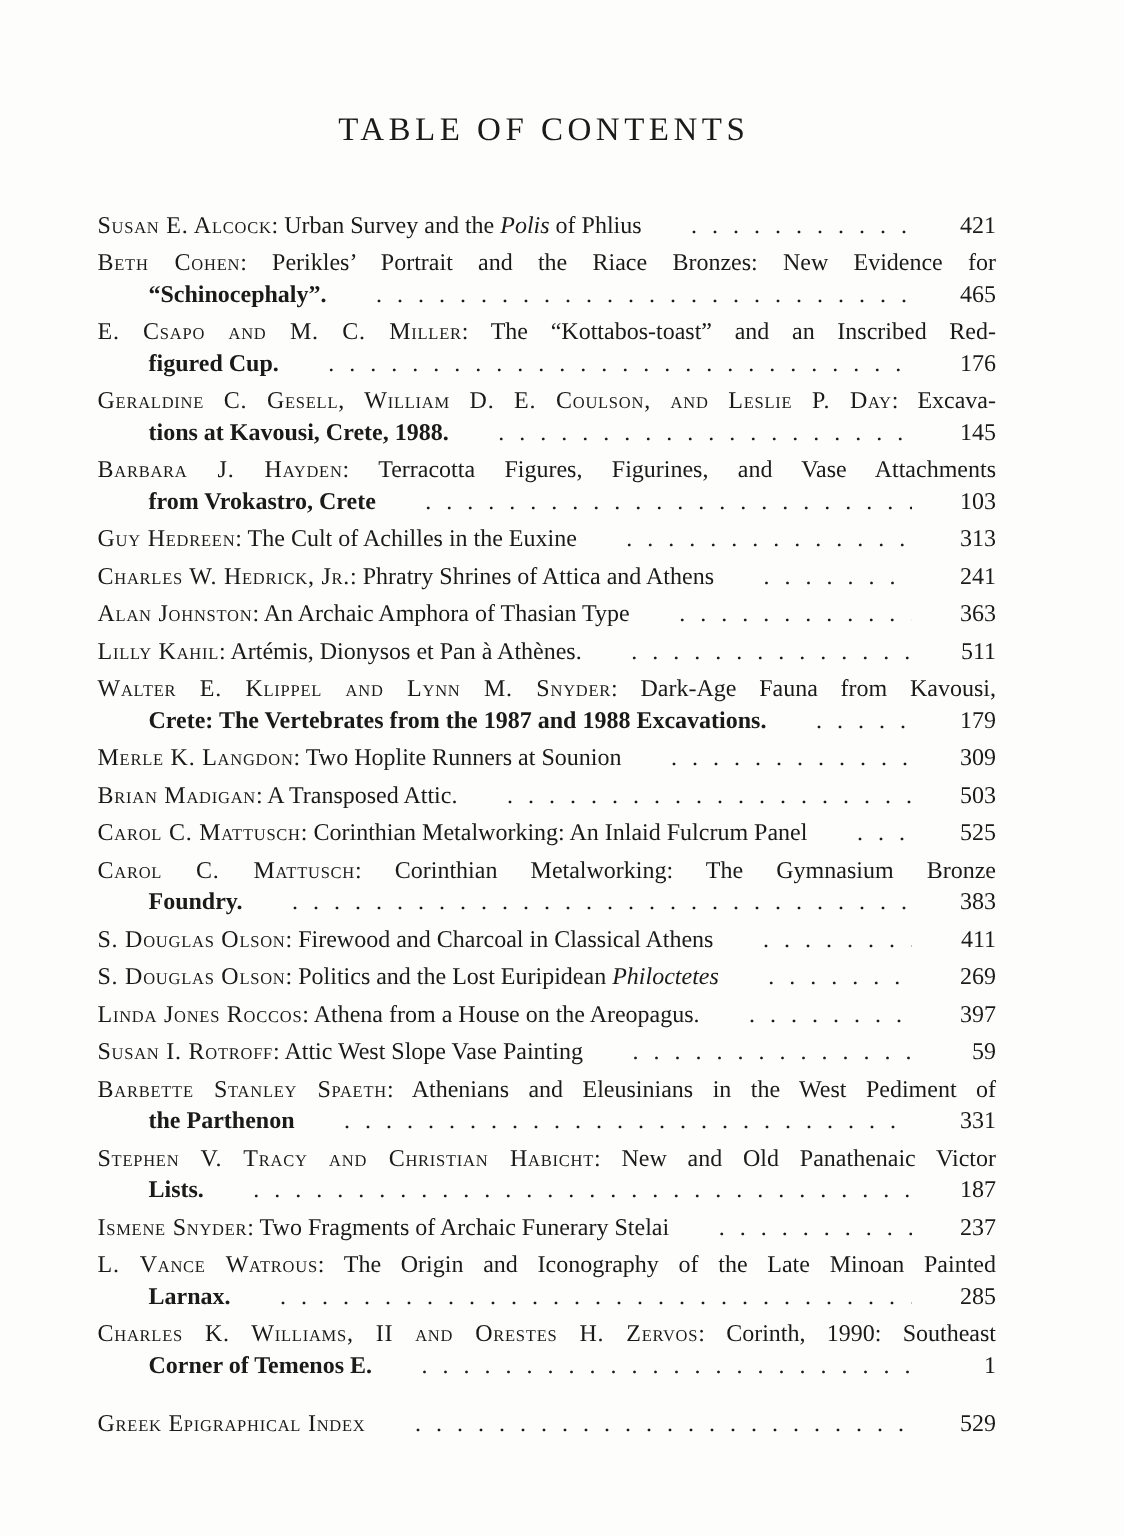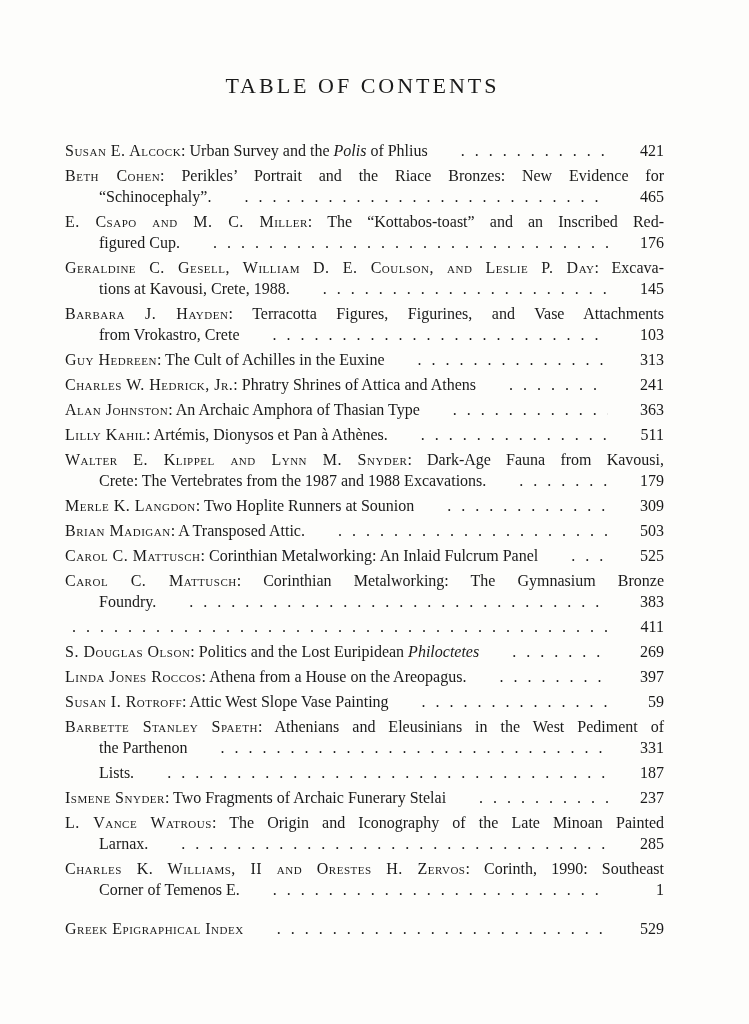--- a/index.html
+++ b/index.html
@@ -54,20 +54,21 @@
     display: flex;
     align-items: flex-start;
     gap: 26px;
   }
   .ll .txt {
     flex: 0 0 auto;
     white-space: nowrap;
   }
   .entry.indent .ll .txt {
     padding-left: 34px;
+    font-weight: bold;
   }
   .dots {
     flex: 1 1 auto;
     min-width: 0;
     overflow: hidden;
     white-space: nowrap;
     margin-left: 7px;
   }
   .dots::after {
     content: ". . . . . . . . . . . . . . . . . . . . . . . . . . . . . . . . . . . . . . . . . . . . . . . . . .";
@@ -214,20 +215,21 @@
     <div class="ll">
       <span class="txt"><span>Foundry.</span></span>
       <span class="dots"></span>
       <span class="pg">383</span>
     </div>
   </div>
 
   <div class="entry">
 
     <div class="ll">
+      <span class="txt"><span class="sc">S. Douglas Olson</span><span>: Firewood and Charcoal in Classical Athens</span></span>
       <span class="dots"></span>
       <span class="pg">411</span>
     </div>
   </div>
 
   <div class="entry">
 
     <div class="ll">
       <span class="txt"><span class="sc">S. Douglas Olson</span><span>: Politics and the Lost Euripidean </span><span class="it">Philoctetes</span></span>
       <span class="dots"></span>
@@ -256,20 +258,21 @@
   <div class="entry indent">
     <div class="l1"><span class="sc">Barbette Stanley Spaeth</span><span>: Athenians and Eleusinians in the West Pediment of</span></div>
     <div class="ll">
       <span class="txt"><span>the Parthenon</span></span>
       <span class="dots"></span>
       <span class="pg">331</span>
     </div>
   </div>
 
   <div class="entry indent">
+    <div class="l1"><span class="sc">Stephen V. Tracy and Christian Habicht</span><span>: New and Old Panathenaic Victor</span></div>
     <div class="ll">
       <span class="txt"><span>Lists.</span></span>
       <span class="dots"></span>
       <span class="pg">187</span>
     </div>
   </div>
 
   <div class="entry">
 
     <div class="ll">

